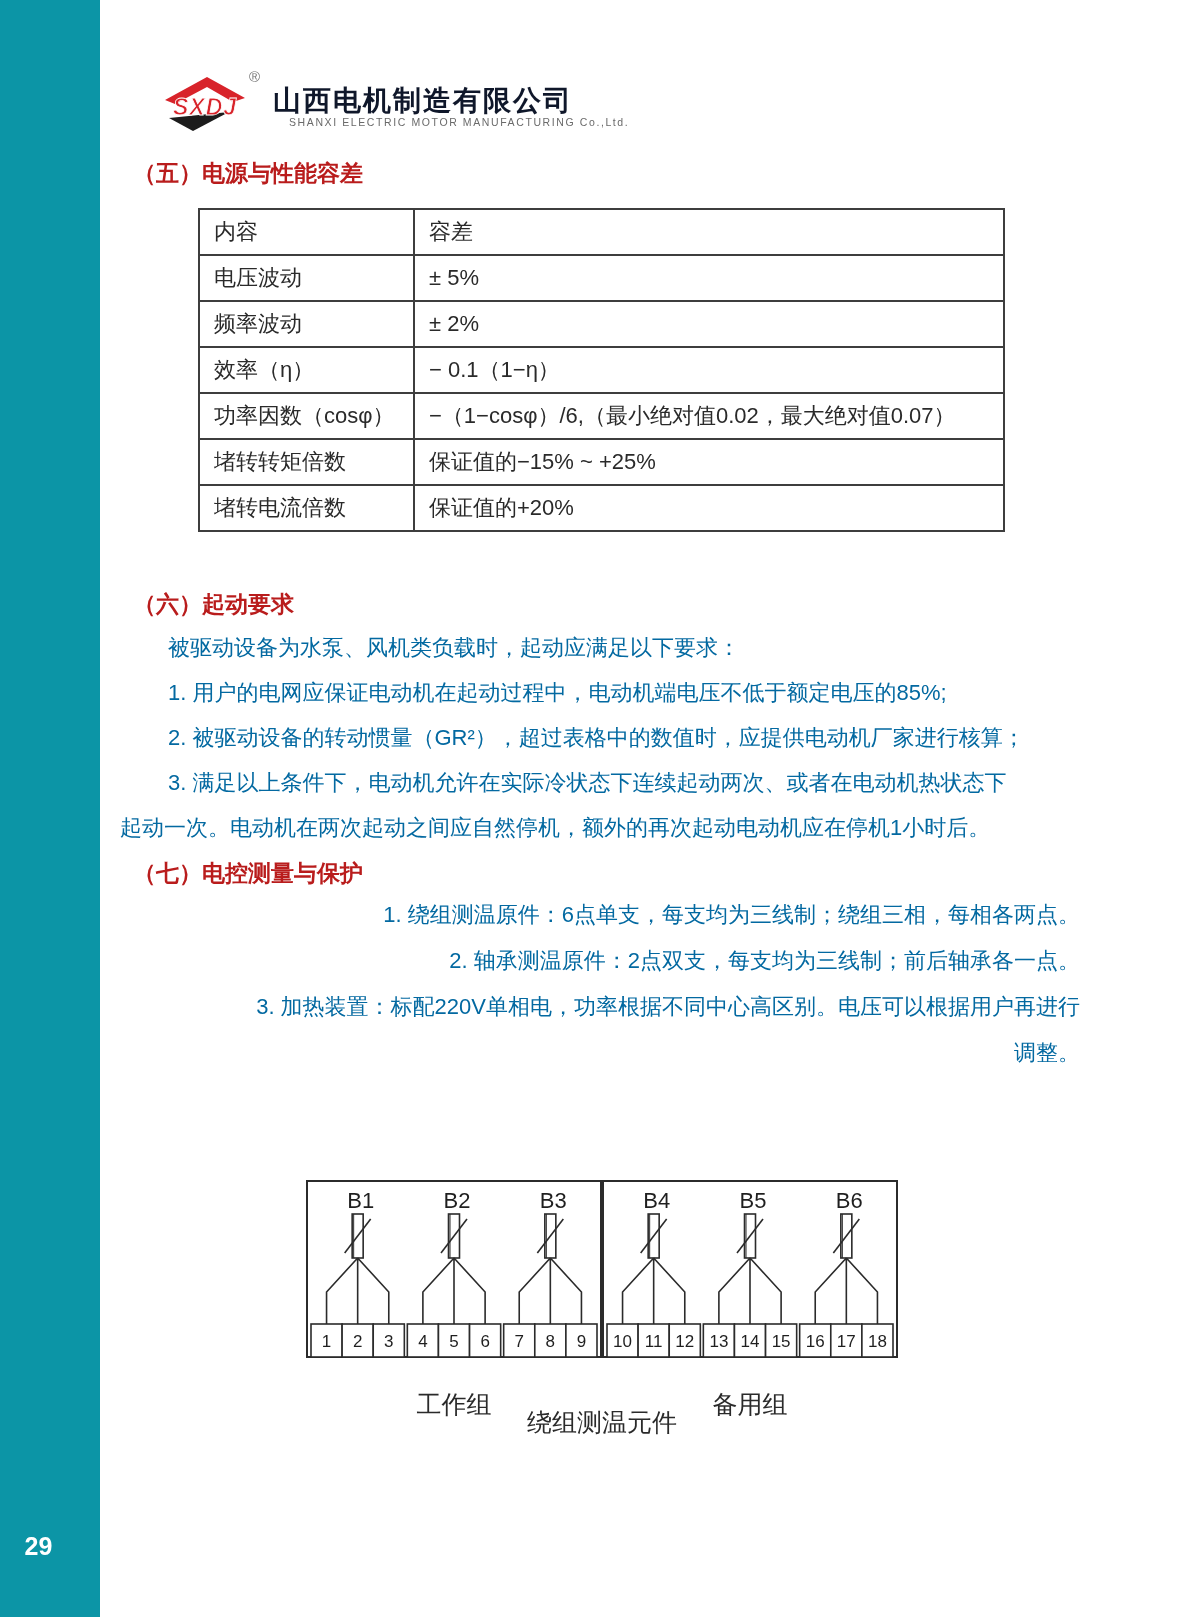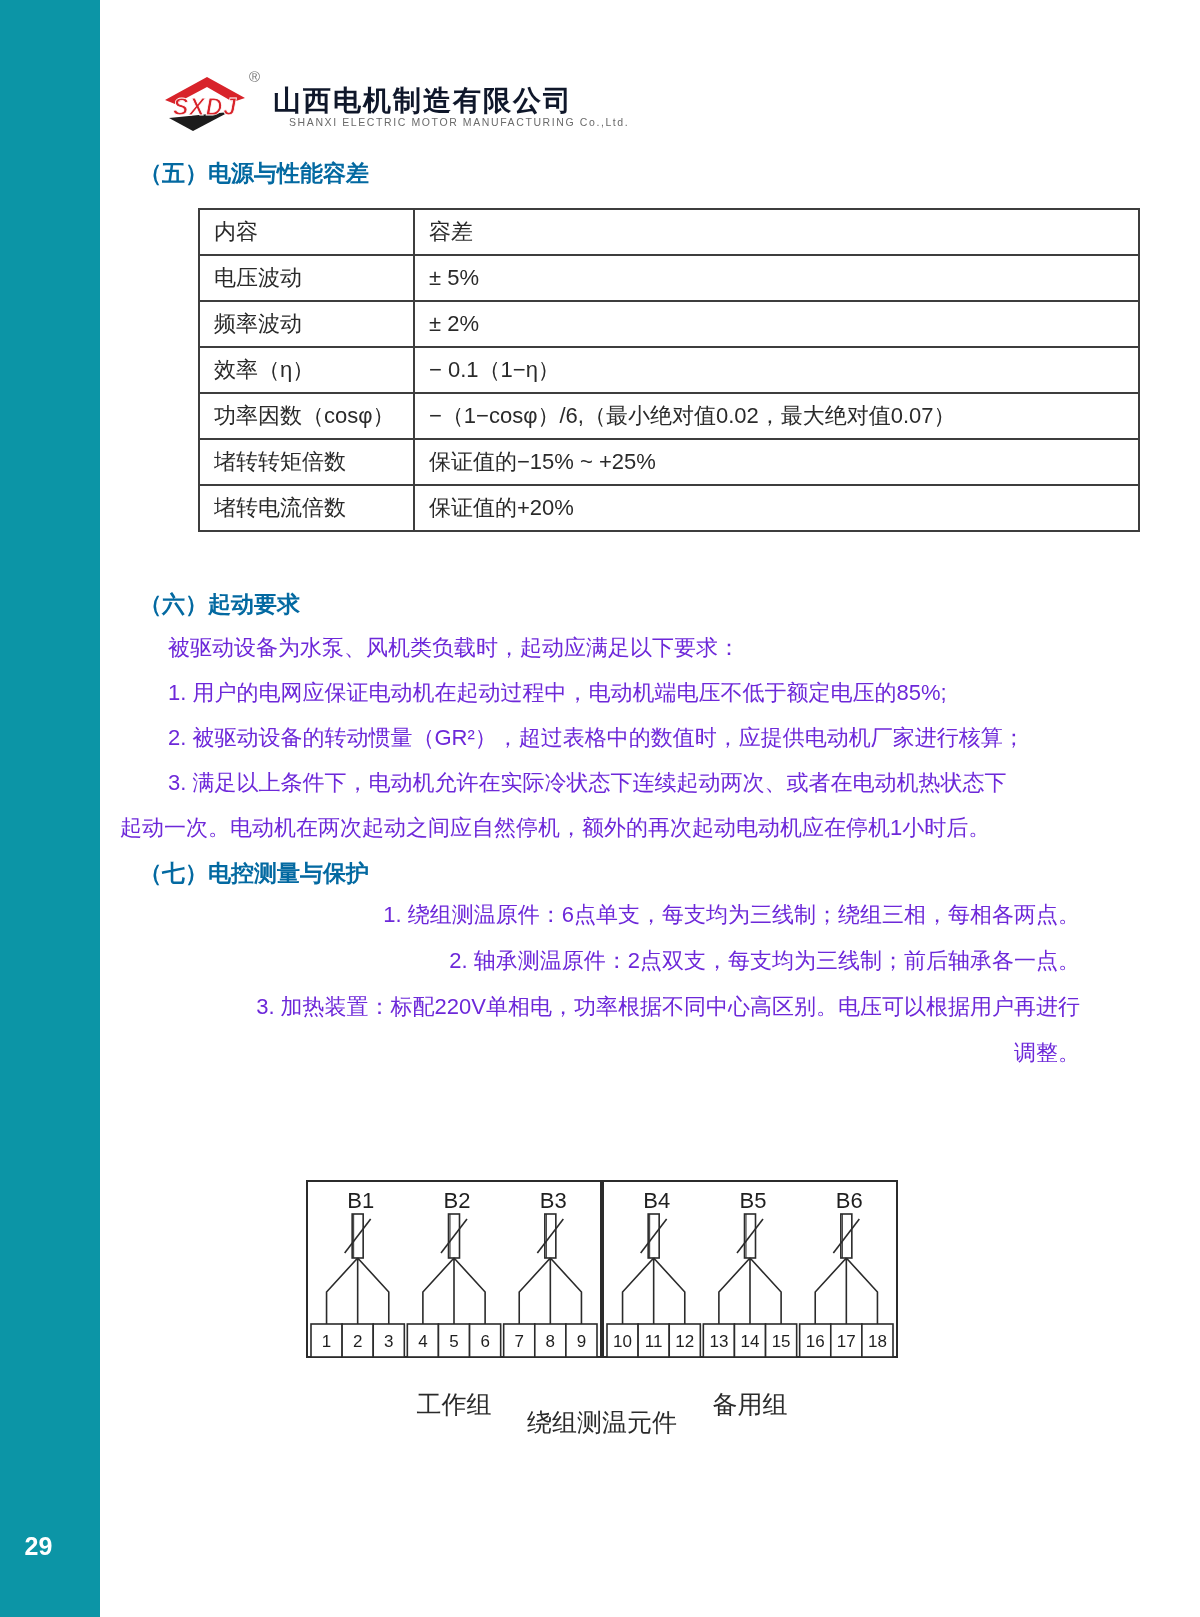--- a/index.html
+++ b/index.html
@@ -23,44 +23,44 @@
   .co-cn {
     position:absolute; left:110px; top:10px; white-space:nowrap;
     font-size:28px; color:#0f172a; letter-spacing:2px; font-weight:bold;
   }
   .co-en {
     position:absolute; left:112px; top:44px; white-space:nowrap;
     font-size:10.5px; color:#6a6a6a; letter-spacing:1.6px;margin-left:14px;
   }
   
   .sec-title {
-    position:absolute; left:139px; font-size:23px; font-weight:bold;
-    color:#0369a1; white-space:nowrap;
+    position:absolute; left:133px; font-size:23px; font-weight:bold;
+    color:#b91c1c; white-space:nowrap;
   }
   #sec5-title { top:158px; }
   #sec6-title { top:589px; }
   #sec7-title { top:858px; }
   
   .tol-table {
-    position:absolute; left:198px; top:208px; width:942px;
+    position:absolute; left:198px; top:208px; width:807px;
     border-collapse:collapse;
   }
   .tol-table td {
     border:2px solid #3e3e3e; height:46px; font-size:22px;
     padding-left:14px; white-space:nowrap; color:#2a2a2a;
     background:#fff;
   }
   .tol-table td.c1 { width:215px; }
   
   .lines { position:absolute; left:120px; width:960px; }
   #sec6-lines { top:625px; }
   #sec6-lines .tline { height:45px; line-height:45px; }
   #sec7-lines { top:892px;text-align:right; }
   #sec7-lines .tline { height:46px; line-height:46px; }
-  .tline { font-size:22px; color:#6d28d9; white-space:nowrap; padding-left:48px; }
+  .tline { font-size:22px; color:#0369a1; white-space:nowrap; padding-left:48px; }
   .tline.flush { padding-left:0; }
   
   .diagram { position:absolute; left:306px; top:1180px; width:592px; height:178px; }
   .diag-labels { position:absolute; left:306px; top:1372px; width:592px; }
   .diag-labels span {
     position:absolute; top:16px; width:296px; text-align:center;
     font-size:25px; color:#2a2a2a;
   }
   .diag-labels span:nth-child(1) { left:0; }
   .diag-labels span:nth-child(2) { left:296px; }

